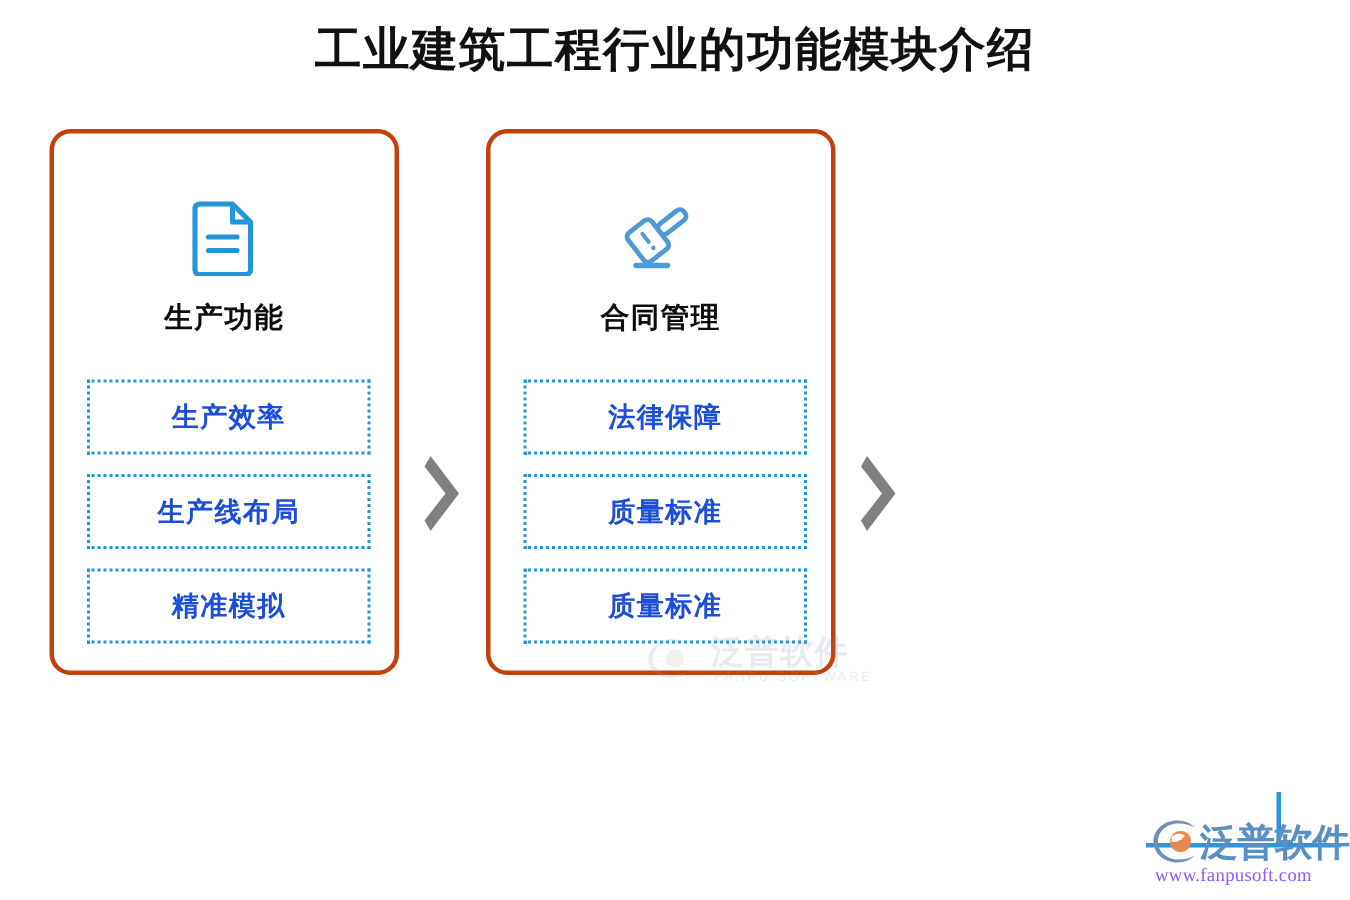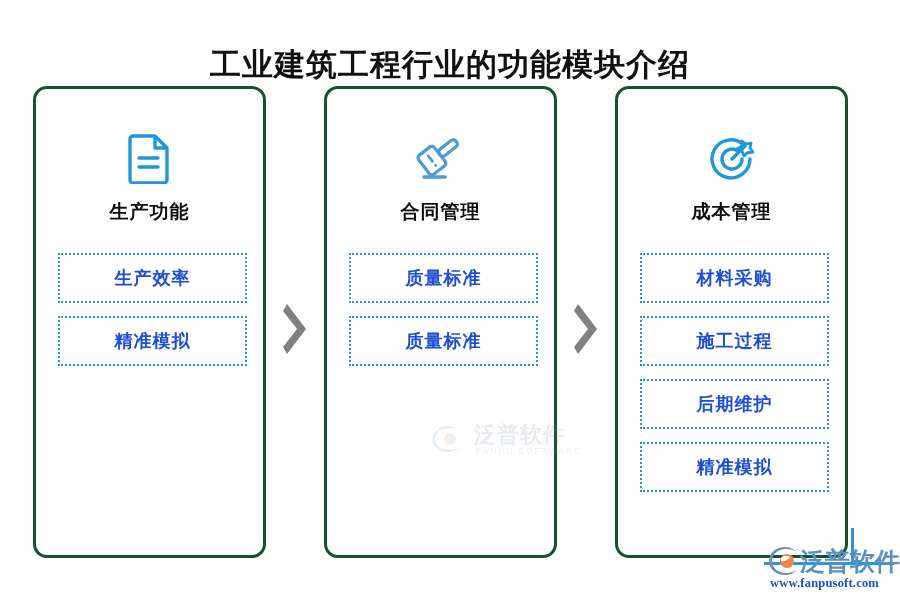--- a/index.html
+++ b/index.html
@@ -23,21 +23,20 @@
     position: absolute;
     top: 12px;
     left: 0;
     width: 900px;
     text-align: center;
     font-size: 31px;
     font-weight: bold;
     color: #111111;
     letter-spacing: 1px;
     font-family: "Liberation Serif", "DejaVu Serif", serif;
-    margin-top: 32px;
   }
 
   
   .watermark-center {
     position: absolute;
     left: 430px;
     top: 418px;
     width: 180px;
     height: 46px;
     opacity: 0.18;
@@ -111,35 +110,35 @@
     color: #5a8fc4;
     letter-spacing: 0px;
     white-space: nowrap;
     font-family: "Liberation Serif", "DejaVu Serif", serif;
   }
   #brand-logo .logo-url {
     position: absolute;
     left: 6px;
     top: 38px;
     font-size: 12.5px;
-    font-weight: bold;
-    color: #1d4ed8;
+    font-weight: normal;
+    color: #8b5cf6;
     letter-spacing: 0.2px;
     white-space: nowrap;
     font-family: "Liberation Serif", "DejaVu Serif", serif;
   }
 
   
   .card {
     position: absolute;
     top: 86px;
     width: 233px;
-    height: 472px;
+    height: 364px;
     box-sizing: border-box;
-    border: 3px solid #14532d;
+    border: 3px solid #c2410c;
     border-radius: 14px;
     background: transparent;
   }
   #card-0 { left: 33px; }
   #card-1 { left: 324px; }
   #card-2 { left: 615px; }
 
   .card-icon {
     position: absolute;
     top: 38px;
@@ -211,20 +210,23 @@
         <path d="M5 4h22l12 12v32a3 3 0 0 1-3 3H5a3 3 0 0 1-3-3V7a3 3 0 0 1 3-3z" stroke="#2196db" stroke-width="3.4" stroke-linejoin="round" fill="none"></path>
         <path d="M27 4v12h12" stroke="#2196db" stroke-width="3.4" stroke-linejoin="round" fill="none"></path>
         <line x1="11" y1="26" x2="30" y2="26" stroke="#2196db" stroke-width="3.4" stroke-linecap="round"></line>
         <line x1="11" y1="35" x2="30" y2="35" stroke="#2196db" stroke-width="3.4" stroke-linecap="round"></line>
       </svg>
     </div>
     <div class="card-heading">生产功能</div>
     <div class="card-items">
       <div class="item-box">
         <span class="item-label">生产效率</span>
+      </div>
+      <div class="item-box">
+        <span class="item-label">生产线布局</span>
       </div>
       <div class="item-box">
         <span class="item-label">精准模拟</span>
       </div>
     </div>
   </div>
 
   <div class="card" id="card-1">
     <div class="card-icon">
       <svg width="52" height="52" viewBox="0 0 52 52" fill="none">
@@ -233,53 +235,31 @@
           <line x1="16" y1="16" x2="16" y2="23" stroke="#4d9bd6" stroke-width="2.6" stroke-linecap="round"></line>
           <circle cx="16" cy="28" r="1.5" fill="#4d9bd6"></circle>
           <rect x="26" y="18" width="21" height="8" rx="3.5" stroke="#4d9bd6" stroke-width="3.2" fill="none"></rect>
         </g>
         <line x1="9" y1="45" x2="30" y2="45" stroke="#4d9bd6" stroke-width="3.6" stroke-linecap="round"></line>
       </svg>
     </div>
     <div class="card-heading">合同管理</div>
     <div class="card-items">
       <div class="item-box">
+        <span class="item-label">法律保障</span>
+      </div>
+      <div class="item-box">
         <span class="item-label">质量标准</span>
       </div>
       <div class="item-box">
         <span class="item-label">质量标准</span>
       </div>
     </div>
   </div>
 
-  <div class="card" id="card-2">
-    <div class="card-icon">
-      <svg width="52" height="52" viewBox="0 0 52 52" fill="none">
-        <path d="M38 13A19 19 0 1 0 44 27" stroke="#2196db" stroke-width="3.4" stroke-linecap="round" fill="none"></path>
-        <path d="M32 19a10 10 0 1 0 4 8" stroke="#2196db" stroke-width="3.4" stroke-linecap="round" fill="none"></path>
-        <line x1="26" y1="27" x2="39" y2="14" stroke="#2196db" stroke-width="3.4" stroke-linecap="round"></line>
-        <path d="M36 9l4 3 5-1-1 5 3 4-6 1-3 3-2-5-5-2 5-3z" stroke="#2196db" stroke-width="2.8" stroke-linejoin="round" fill="none"></path>
-      </svg>
-    </div>
-    <div class="card-heading">成本管理</div>
-    <div class="card-items">
-      <div class="item-box">
-        <span class="item-label">材料采购</span>
-      </div>
-      <div class="item-box">
-        <span class="item-label">施工过程</span>
-      </div>
-      <div class="item-box">
-        <span class="item-label">后期维护</span>
-      </div>
-      <div class="item-box">
-        <span class="item-label">精准模拟</span>
-      </div>
-    </div>
-  </div>
 
   <div class="chevron" id="chevron-0">
     <svg width="30" height="58" viewBox="0 0 30 58" fill="none">
       <path d="M5 4 L24 29 L5 54 L1 47 L15 29 L1 11 Z" fill="#808080"></path>
     </svg>
   </div>
   <div class="chevron" id="chevron-1">
     <svg width="30" height="58" viewBox="0 0 30 58" fill="none">
       <path d="M5 4 L24 29 L5 54 L1 47 L15 29 L1 11 Z" fill="#808080"></path>
     </svg>

